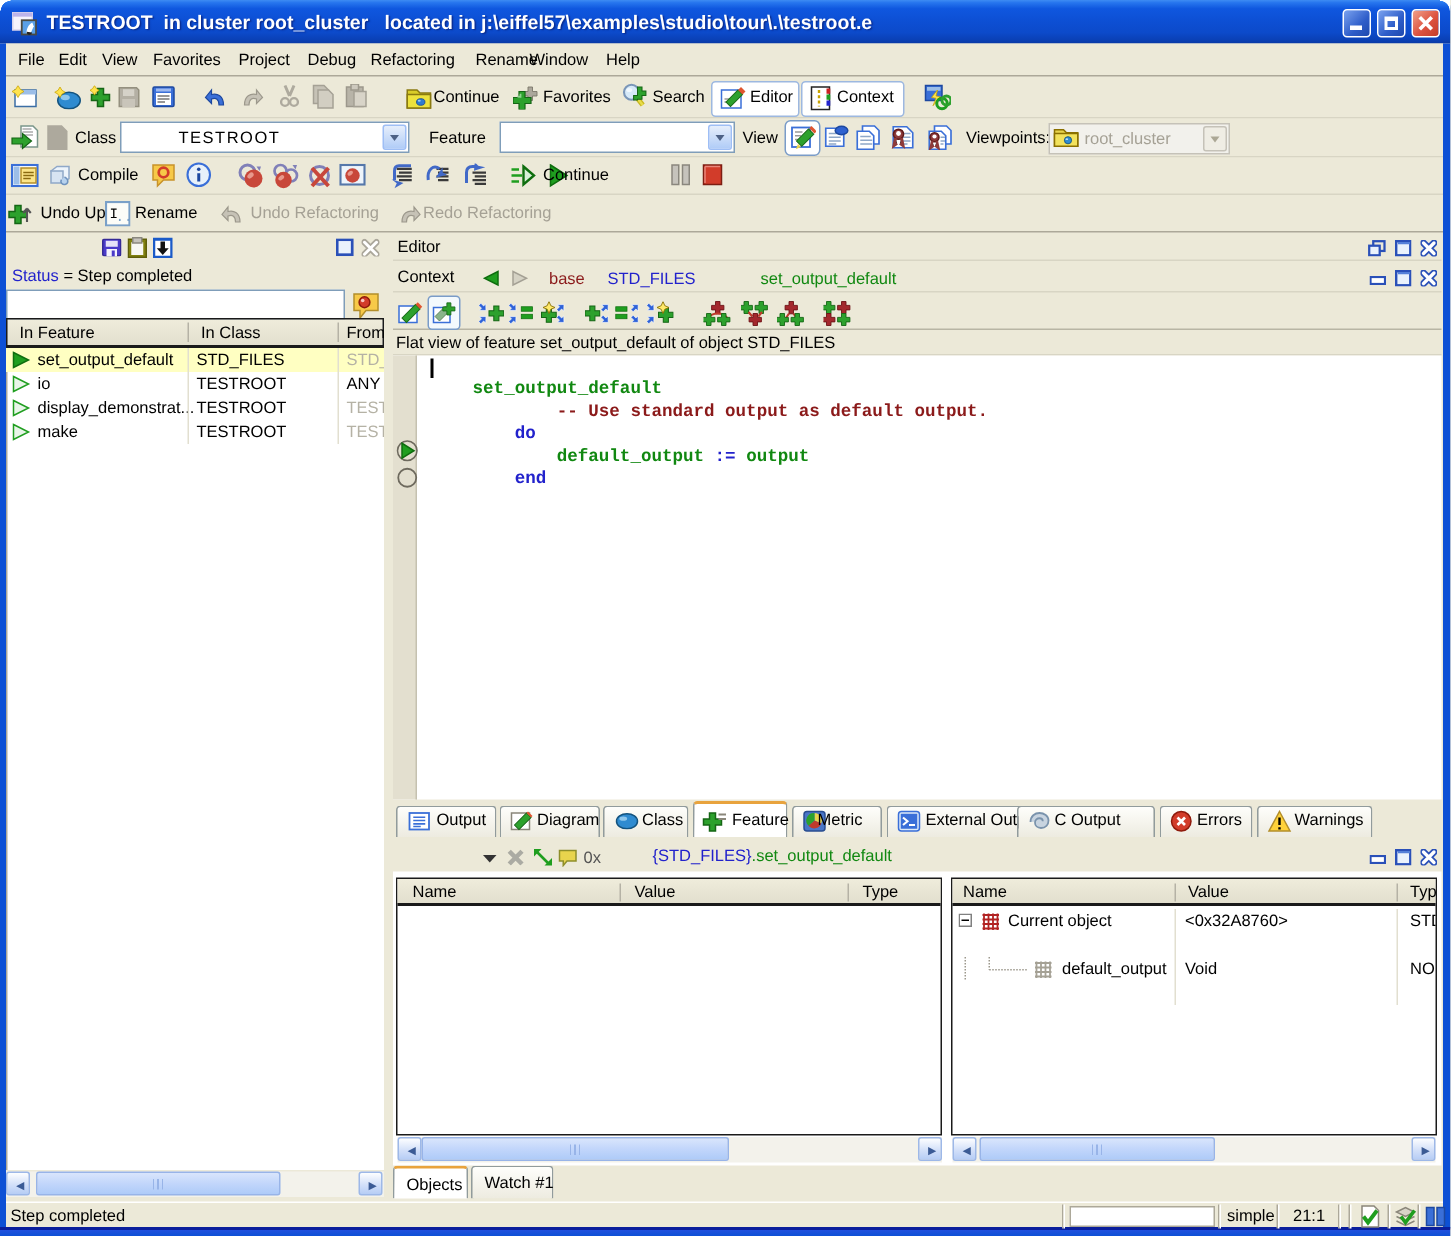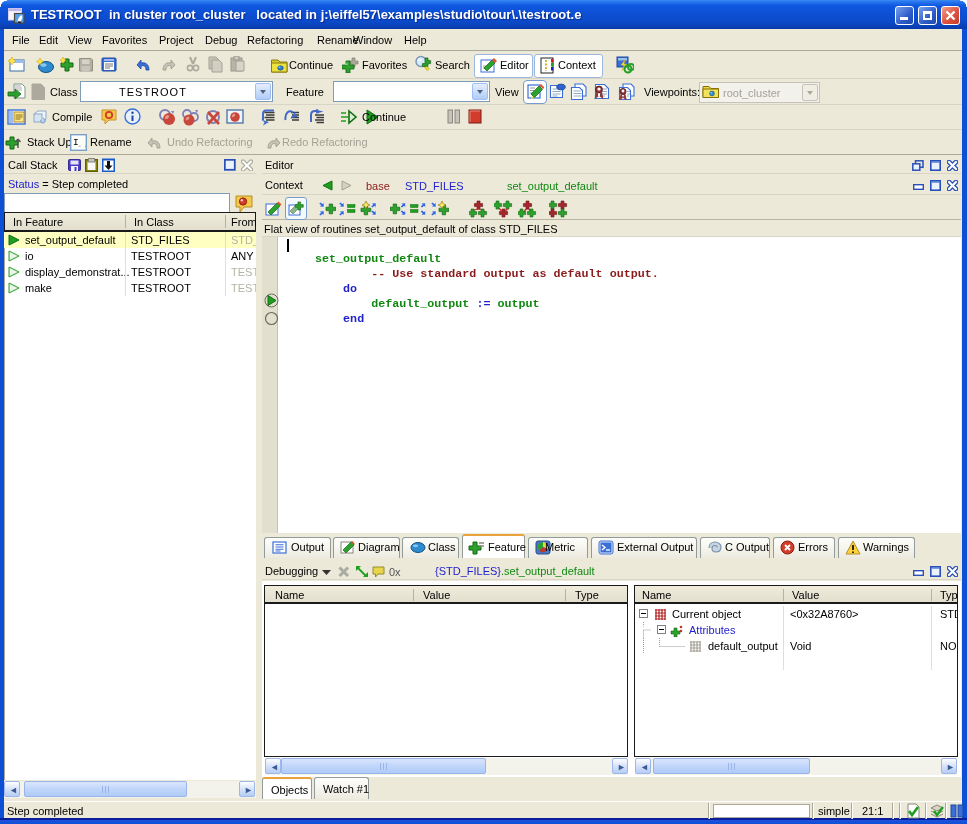--- a/index.html
+++ b/index.html
@@ -377,21 +377,21 @@
       <path d="M2 2 v11" stroke="#E8857A"></path>
     </svg>
   </div>
 <div class="abs face" style="left:4px;top:130px;width:958px;height:25px;border-bottom:1px solid #ACA899" id="tb4"></div>
 <div class="abs" style="left:5px;top:134px">
     <svg width="18" height="17">
       <path d="M4 4h4v4h4v4H8v4H4v-4H0V8h4z" fill="#2DA12D" stroke="#156615" transform="translate(1,-1)"></path>
       <path d="M13 14 V5 M13 5 l-2.5 3 M13 5 l2.5 3" stroke="#555" stroke-width="1.4" fill="none"></path>
     </svg>
   </div>
-<div class="abs lbl" style="left:27px;top:136px">Stack Up</div>
+<div class="abs lbl" style="left:27px;top:136px">Undo Up</div>
 
 <div class="abs" style="left:70px;top:134px">
     <svg width="17" height="17">
       <rect x="0.7" y="0.7" width="15.6" height="15.6" fill="#FCFCF8" stroke="#7AA0C8" stroke-width="1.4"></rect>
       <text x="3" y="11" font-size="9.5" font-family="Liberation Mono,monospace" fill="#000">I</text>
       <text x="7" y="13" font-size="9.5" font-family="Liberation Mono,monospace" fill="#7AA0C8">...</text>
     </svg>
   </div>
 <div class="abs lbl" style="left:90px;top:136px">Rename</div>
 
@@ -402,23 +402,20 @@
   </div>
 <div class="abs lbl" style="left:167px;top:136px;color:#A5A195">Undo Refactoring</div>
 <div class="abs" style="left:264px;top:135px">
     <svg width="17" height="16">
       <path d="M4 13 C4 7,8 5,12 6 L12 3 L16 8 L12 12 L12 9 C9 8,7 9,7 13 z" fill="#C6C2B6" stroke="#9C988C" stroke-width=".8"></path>
     </svg>
   </div>
 <div class="abs lbl" style="left:282px;top:136px;color:#A5A195">Redo Refactoring</div>
 
 <div class="abs" id="leftpanel" style="left:4px;top:156px;width:252px;height:643px">
- <div class="abs" style="left:0;top:0;width:252px;height:18px;border-bottom:1px solid #D8D5C4">
-      <span style="position:absolute;left:4px;top:3px">Call Stack</span>
-    </div>
  <div class="abs" style="left:64px;top:3px">
       <svg width="13" height="12">
         <rect x="0.5" y="0.5" width="12" height="11" rx="1" fill="#4A3AC8" stroke="#352A96"></rect>
         <rect x="2.5" y="1.5" width="8" height="4" fill="#E6E2F8"></rect>
         <rect x="3" y="7" width="7" height="5" fill="#F4F2FC"></rect>
         <rect x="6.5" y="8" width="2" height="4" fill="#4A3AC8"></rect>
       </svg>
     </div>
  <div class="abs" style="left:81px;top:2px">
       <svg width="13" height="14">
@@ -650,21 +647,21 @@
   <div class="abs" style="left:287px;top:4px">
         <svg width="19" height="18">
           <path d="M1 1h3v2.6h2.6v3H4V9H1V6.6H-1.6v-3H1z" fill="#2DA12D" stroke="#156615" stroke-width=".6" transform="translate(1,0)"></path>
           <path d="M12 1h3v2.6h2.6v3H15V9h-3V6.6H9.4v-3H12z" fill="#A3282D" stroke="#6E1216" stroke-width=".6"></path>
           <path d="M1 10h3v2.6h2.6v3H4V18H1v-2.4H-1.6v-3H1z" fill="#A3282D" stroke="#6E1216" stroke-width=".6" transform="translate(1,-1)"></path>
           <path d="M12 10h3v2.6h2.6v3H15V18h-3v-2.4H9.4v-3H12z" fill="#2DA12D" stroke="#156615" stroke-width=".6" transform="translate(0,-1)"></path>
         </svg>
       </div>
  </div>
  <div class="abs" style="left:0;top:66px;width:699px;height:15px;border-bottom:1px solid #D8D5C4">
-      <span style="position:absolute;left:2px;top:1px">Flat view of routines set_output_default of class STD_FILES</span>
+      <span style="position:absolute;left:2px;top:1px">Flat view of feature set_output_default of object STD_FILES</span>
     </div>
  <div class="abs" style="left:0;top:81px;width:699px;height:296px;background:#fff"></div>
  <div class="abs" style="left:0;top:81px;width:16px;height:296px;background:#E3DFCF;border-right:1px solid #C5C1B0"></div>
  <div class="abs" style="left:2px;top:137px">
       <svg width="15" height="15">
         <circle cx="7.5" cy="7.5" r="6.5" fill="none" stroke="#6E6A5E"></circle>
         <path d="M4 2.5 l8 5 -8 5z" fill="#1F9E1F" stroke="#0F6E0F"></path>
       </svg>
     </div>
  <div class="abs" style="left:2px;top:155px">
@@ -714,21 +711,21 @@
       </div>
   <div class="tab" style="left:329px;top:4px;width:106px;height:21px">
         <svg class="abs" style="left:6px;top:2px" width="16" height="15">
           <rect x="1" y="1" width="14" height="13" rx="2" fill="#DCE9F8" stroke="#3A6FD8"></rect>
           <rect x="2.5" y="2.5" width="11" height="10" fill="#3A6FD8"></rect>
           <path d="M4 5 l3 2.5 -3 2.5" stroke="#fff" stroke-width="1.4" fill="none"></path>
           <path d="M8 10 h4" stroke="#fff" stroke-width="1.4"></path>
         </svg>
         <span class="abs" style="left:25px">External Output</span>
       </div>
-  <div class="tab" style="left:438px;top:4px;width:70px;height:21px">
+  <div class="tab" style="left:416px;top:4px;width:92px;height:21px">
         <svg class="abs" style="left:6px;top:2px" width="16" height="15">
           <path d="M2 8 C2 4,5 2,8 2 c3 0,6 2,6 5 0 3-2 5-5 5 -2.4 0-4-1.6-4-3.5 0-1.9 1.4-3 3-3 1.3 0 2.2.8 2.2 2" fill="#C8D4E0" stroke="#7A93AC" stroke-width="1.2"></path>
         </svg>
         <span class="abs" style="left:24px">C Output</span>
       </div>
   <div class="tab" style="left:511px;top:4px;width:62px;height:21px">
         <svg class="abs" style="left:6px;top:2px" width="15" height="15">
           <circle cx="7.5" cy="7.5" r="6.5" fill="#D23C2A" stroke="#8E1A0C"></circle>
           <path d="M5 5 l5 5 M10 5 l-5 5" stroke="#fff" stroke-width="1.8"></path>
         </svg>
@@ -738,23 +735,20 @@
         <svg class="abs" style="left:6px;top:2px" width="16" height="15">
           <path d="M8 1 L15 14 H1z" fill="#FFD23A" stroke="#B38E2A"></path>
           <path d="M8 5 v5 M8 11.5 v1.5" stroke="#000" stroke-width="1.6"></path>
         </svg>
         <span class="abs" style="left:24px">Warnings</span>
       </div>
  </div>
 </div>
 
 <div class="abs" id="debugpanel" style="left:262px;top:562px;width:699px;height:237px">
- <div class="abs" style="left:0;top:0;width:699px;height:18px;border-bottom:1px solid #D8D5C4">
-      <span style="position:absolute;left:3px;top:3px">Debugging</span>
-    </div>
  <div class="abs" style="left:60px;top:8px">
       <svg width="10" height="6">
         <path d="M0 0 h9 l-4.5 5z" fill="#333"></path>
       </svg>
     </div>
  <div class="abs" style="left:76px;top:4px">
       <svg width="12" height="11">
         <path d="M1.5 1.5 L10 10 M10 1.5 L1.5 10" stroke="#ABABA3" stroke-width="3"></path>
       </svg>
     </div>
@@ -822,35 +816,20 @@
   <svg class="abs" style="left:2px;top:3px" width="9" height="9">
         <rect x="0.5" y="0.5" width="8" height="8" fill="#fff" stroke="#808080"></rect>
         <path d="M2 4.5h5" stroke="#000"></path>
       </svg>
   <svg class="abs" style="left:17px;top:2px" width="13" height="13">
         <path d="M2 1v11M5 1v11M8 1v11M11 1v11M1 2h11M1 5h11M1 8h11M1 11h11" stroke="#B22222" stroke-width="1.2"></path>
       </svg>
   <span class="abs" style="left:35px">Current object</span>
       <span class="abs" style="left:153px">&lt;0x32A8760&gt;</span>
       <span class="abs" style="left:303px">STD_FILES</span>
-    </div>
- <div class="row" style="left:375px;top:60px;width:320px">
-  <svg class="abs" style="left:2px;top:0" width="30" height="16">
-        <path d="M4.5 0 v4.5 M4.5 8.5 v8 M4.5 8 h8" stroke="#9C988C" stroke-dasharray="1,1"></path>
-      </svg>
-  <svg class="abs" style="left:20px;top:3px" width="9" height="9">
-        <rect x="0.5" y="0.5" width="8" height="8" fill="#fff" stroke="#808080"></rect>
-        <path d="M2 4.5h5" stroke="#000"></path>
-      </svg>
-  <svg class="abs" style="left:33px;top:2px" width="14" height="13">
-        <path d="M4 3h3v3h3v3H7v3H4V9H1V6h3z" fill="#2DA12D" stroke="#156615" stroke-width=".6" transform="translate(0,1)"></path>
-        <circle cx="11" cy="3" r="1.3" fill="#C03A2B"></circle>
-        <circle cx="11" cy="7" r="1.3" fill="#C03A2B"></circle>
-      </svg>
-  <span class="abs" style="left:52px;color:#2222CC">Attributes</span>
     </div>
  <div class="row" style="left:375px;top:76px;width:320px">
   <svg class="abs" style="left:2px;top:0" width="50" height="16">
         <path d="M4.5 0 v16 M20.5 0 v8.5 M20.5 8.5 h26" stroke="#9C988C" stroke-dasharray="1,1"></path>
       </svg>
   <svg class="abs" style="left:52px;top:2px" width="13" height="13">
         <path d="M2 1v11M5 1v11M8 1v11M11 1v11M1 2h11M1 5h11M1 8h11M1 11h11" stroke="#A5A195" stroke-width="1.2"></path>
       </svg>
   <span class="abs" style="left:71px">default_output</span>
       <span class="abs" style="left:153px">Void</span>

